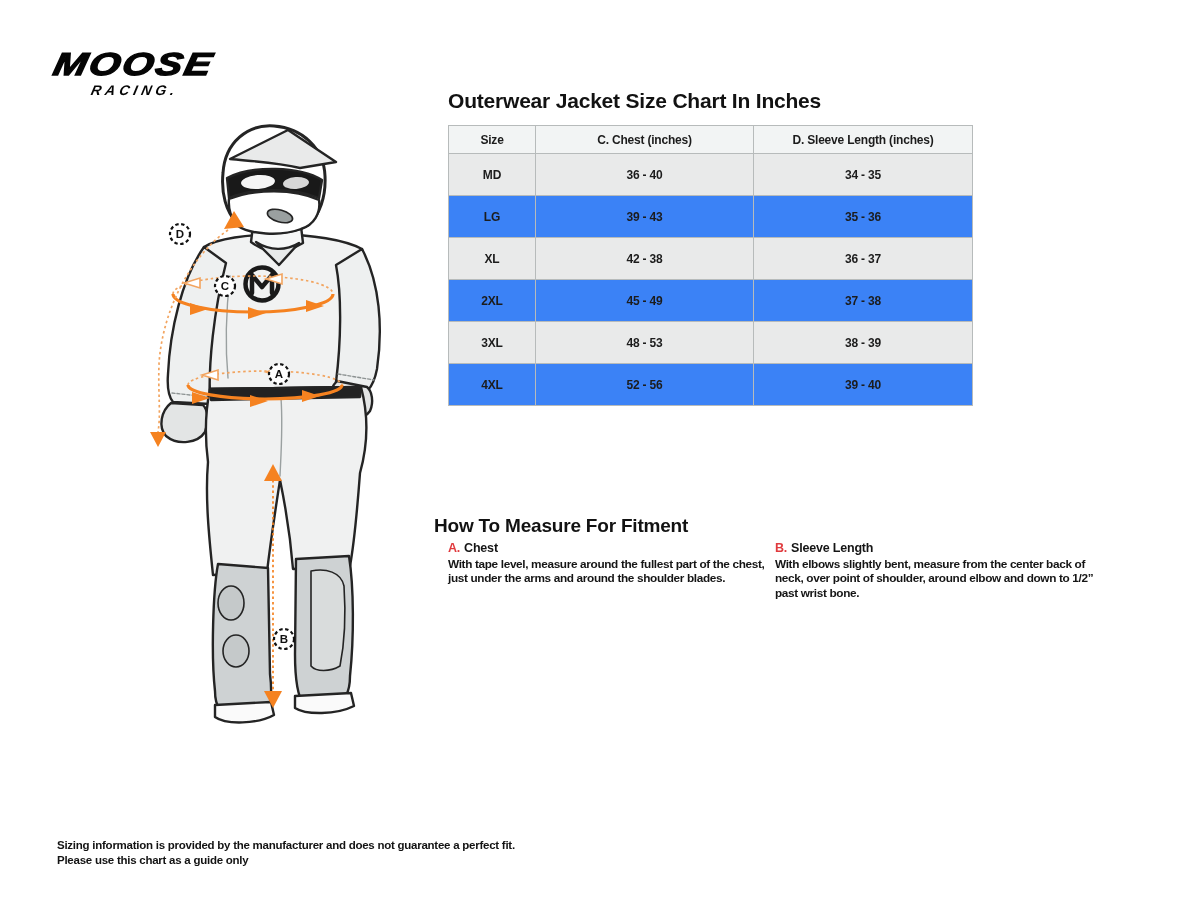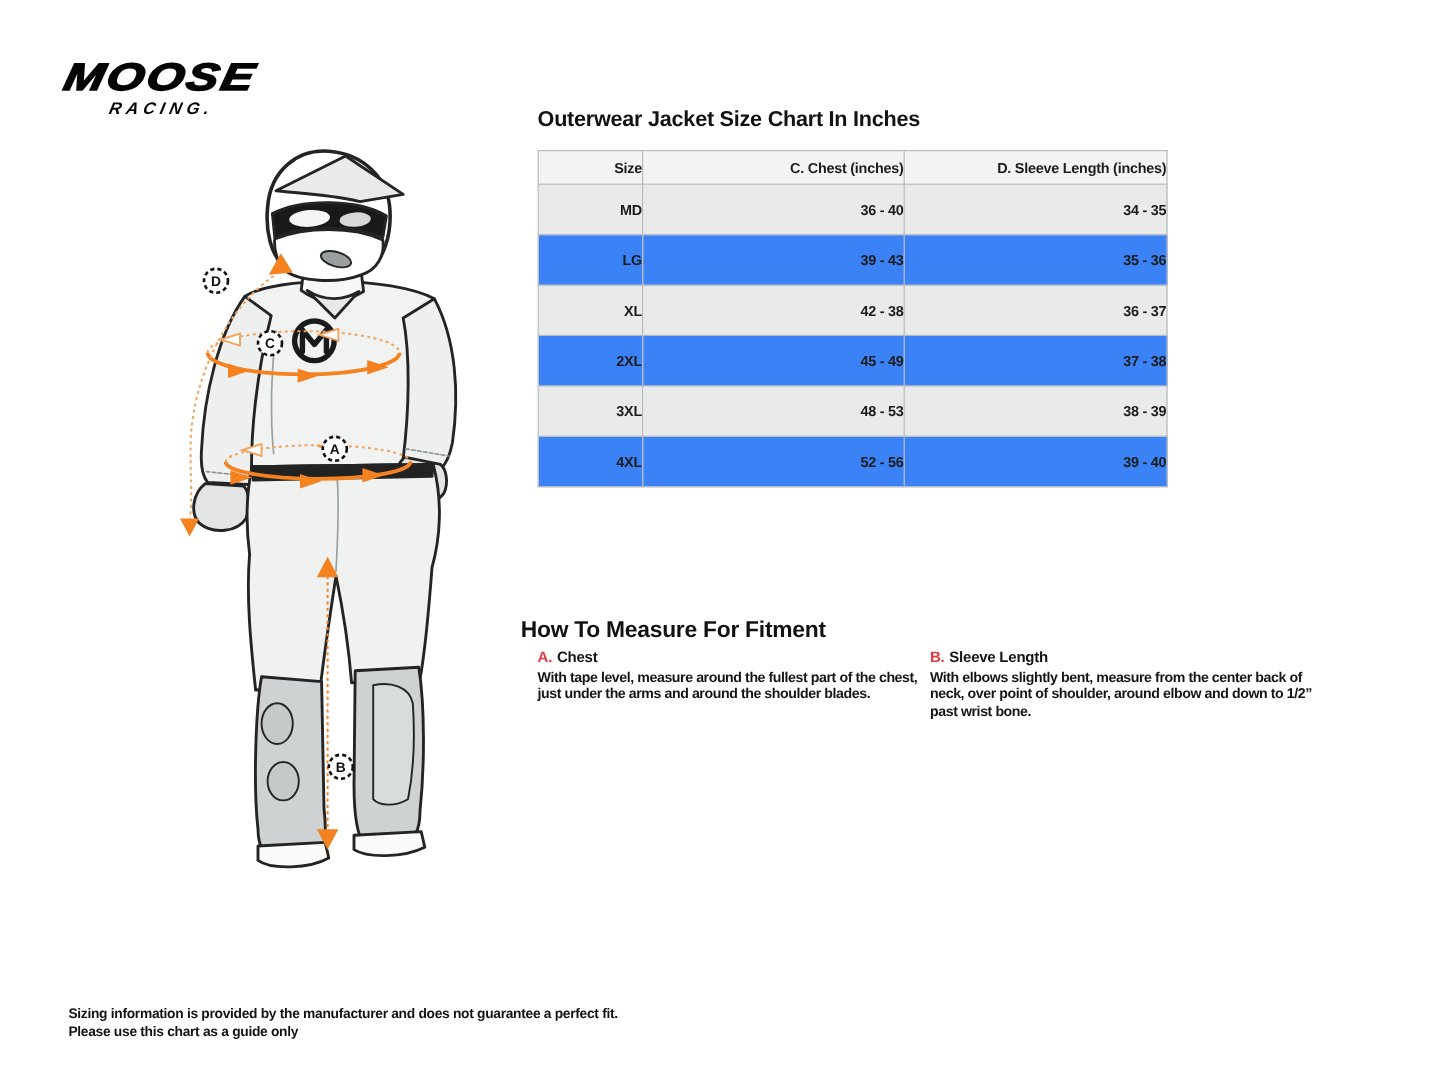--- a/index.html
+++ b/index.html
@@ -20,28 +20,28 @@
   }
   .logo .racing {
     font-size:14px; font-weight:bold; font-style:italic; letter-spacing:4px;
     color:#050505; margin-top:-1px; margin-left:36px;
     transform:skewX(-12deg); transform-origin:left top;
   }
 
   
   .chart-title {
     position:absolute; left:448px; top:89px;
-    font-size:18px; font-weight:bold; letter-spacing:-0.2px; color:#121212;
+    font-size:21px; font-weight:bold; letter-spacing:-0.2px; color:#121212;
   }
   table.size-table {
     position:absolute; left:448px; top:125px; width:524px;
     border-collapse:collapse; table-layout:fixed;
   }
   .size-table th, .size-table td {
-    border:1px solid #b7bbbb; text-align:right; vertical-align:middle;
+    border:1px solid #b7bbbb; text-align:center; vertical-align:middle;
     font-size:12px; font-weight:bold; color:#1c1c1c; letter-spacing:-0.2px;
   }
   .size-table th { height:28px; background:#f2f4f4; }
   .size-table td { height:42px; background:#3b82f6; }
   .size-table tbody tr:nth-child(odd) td { background:#e9eaea; }
 
   
   .measure-heading {
     position:absolute; left:434px; top:515px;
     font-size:19px; font-weight:bold; letter-spacing:-0.2px; color:#121212;

